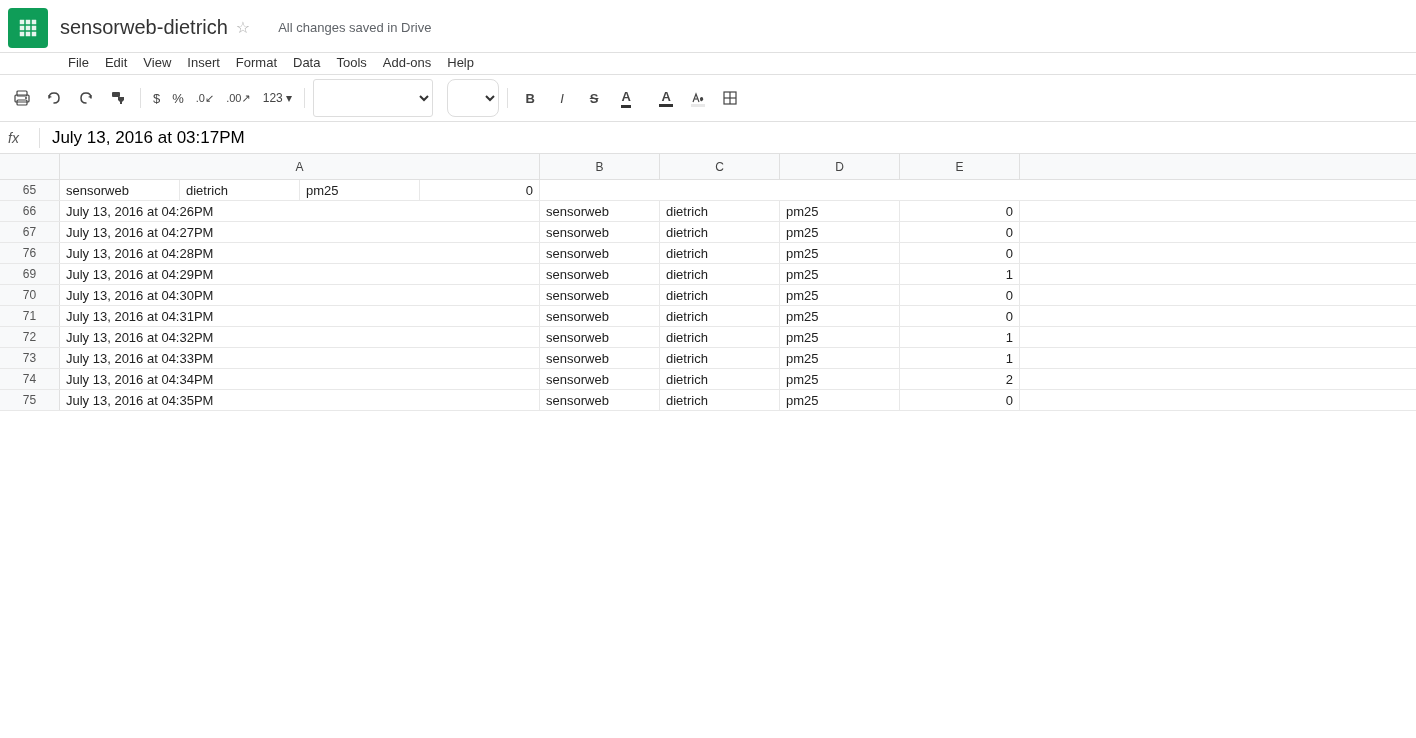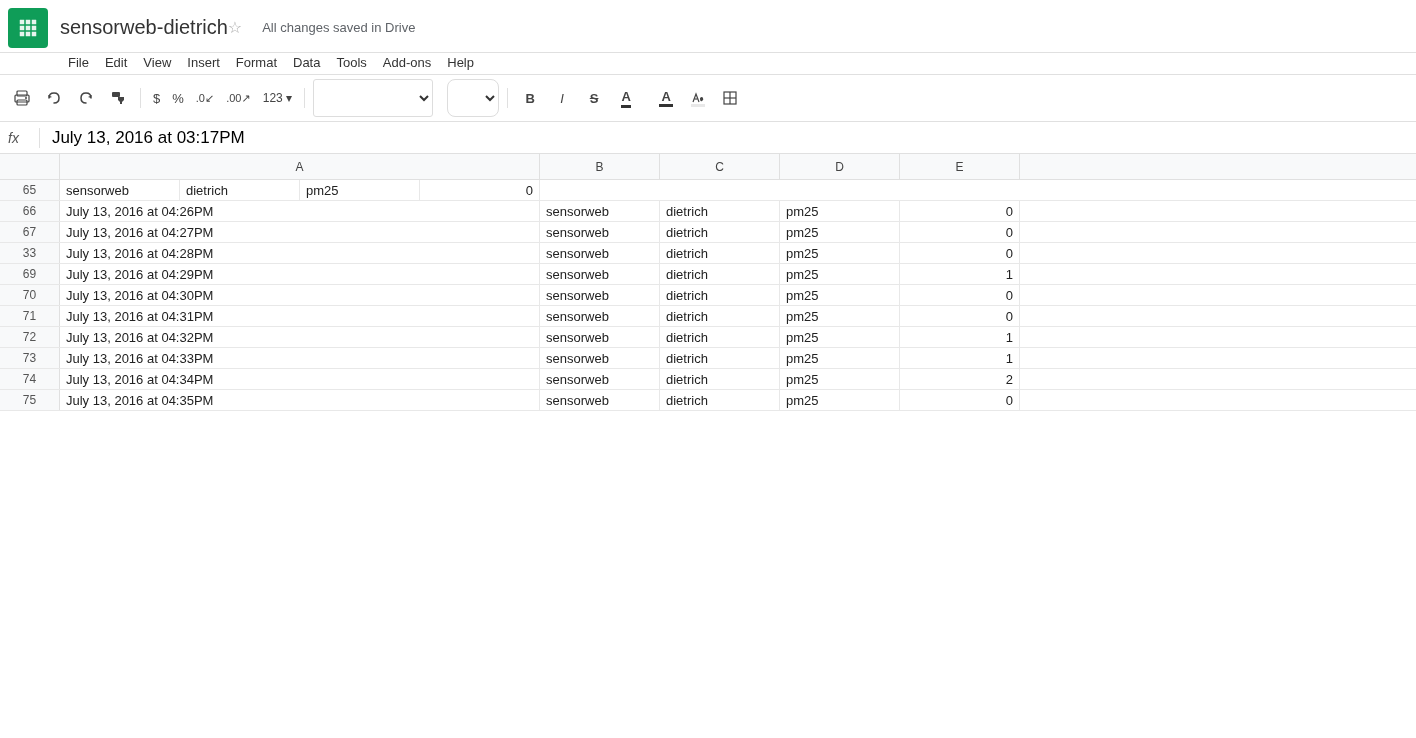--- a/index.html
+++ b/index.html
@@ -15,21 +15,21 @@
     }
     #sheets-logo {
       width: 40px; height: 40px;
       background: #0F9D58;
       border-radius: 4px;
       display: flex; align-items: center; justify-content: center;
       margin-right: 12px; flex-shrink: 0;
     }
     #sheets-logo svg { width: 24px; height: 24px; }
     #doc-info { flex: 1; }
-    #doc-title-row { display: flex; align-items: center; margin-bottom: 2px; }
+    #doc-title-row { display: flex; align-items: center; gap: 8px; margin-bottom: 2px; }
     #doc-title { font-size: 20px; font-weight: normal; color: #333; }
     #star-icon { color: #aaa; font-size: 16px; cursor: pointer; }
     #menu-bar { display: flex; gap: 4px; align-items: center; }
     .menu-item {
       padding: 2px 8px;
       cursor: pointer;
       border-radius: 3px;
       font-size: 13px;
       color: #333;
     }
@@ -303,21 +303,21 @@
   </div>
       <div class="data-row">
     <div class="row-num">67</div>
     <div class="cell cell-a">July 13, 2016 at 04:27PM</div>
     <div class="cell cell-b">sensorweb</div>
     <div class="cell cell-c">dietrich</div>
     <div class="cell cell-d">pm25</div>
     <div class="cell cell-e">0</div>
   </div>
       <div class="data-row">
-    <div class="row-num">33</div>
+    <div class="row-num">76</div>
     <div class="cell cell-a">July 13, 2016 at 04:28PM</div>
     <div class="cell cell-b">sensorweb</div>
     <div class="cell cell-c">dietrich</div>
     <div class="cell cell-d">pm25</div>
     <div class="cell cell-e">0</div>
   </div>
       <div class="data-row">
     <div class="row-num">69</div>
     <div class="cell cell-a">July 13, 2016 at 04:29PM</div>
     <div class="cell cell-b">sensorweb</div>

